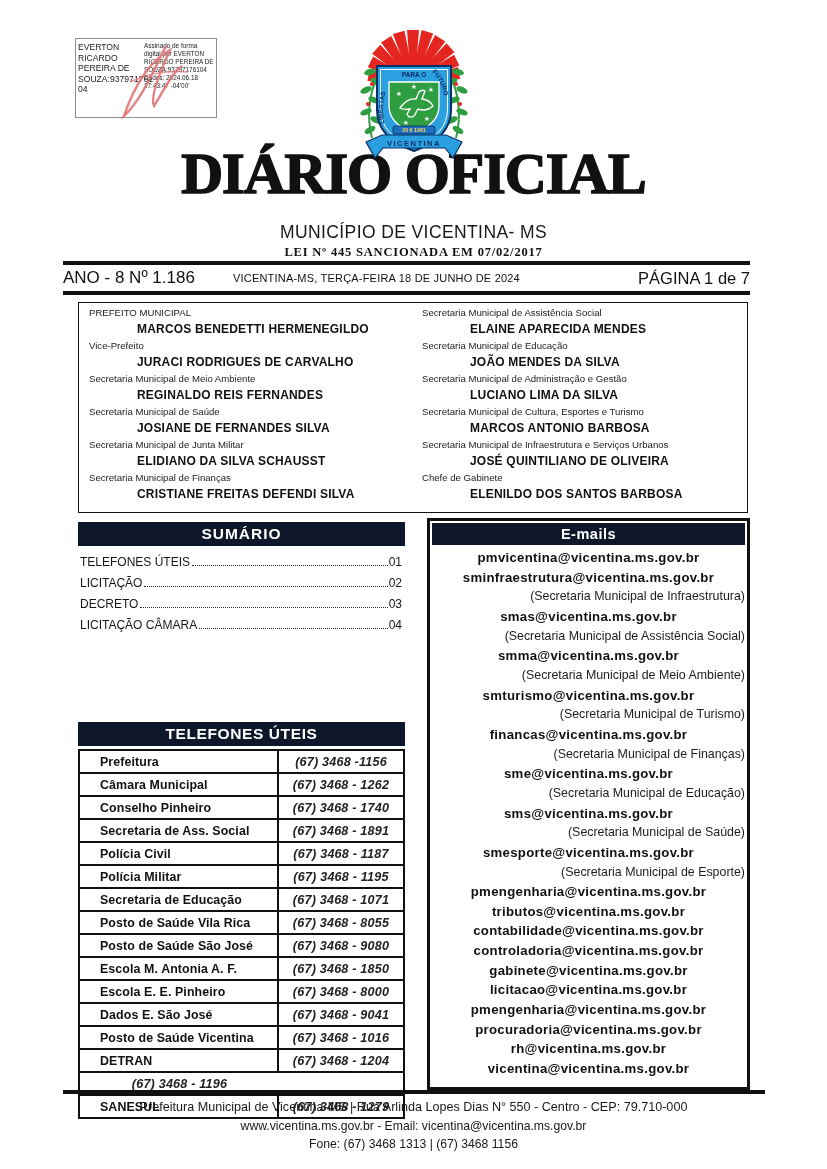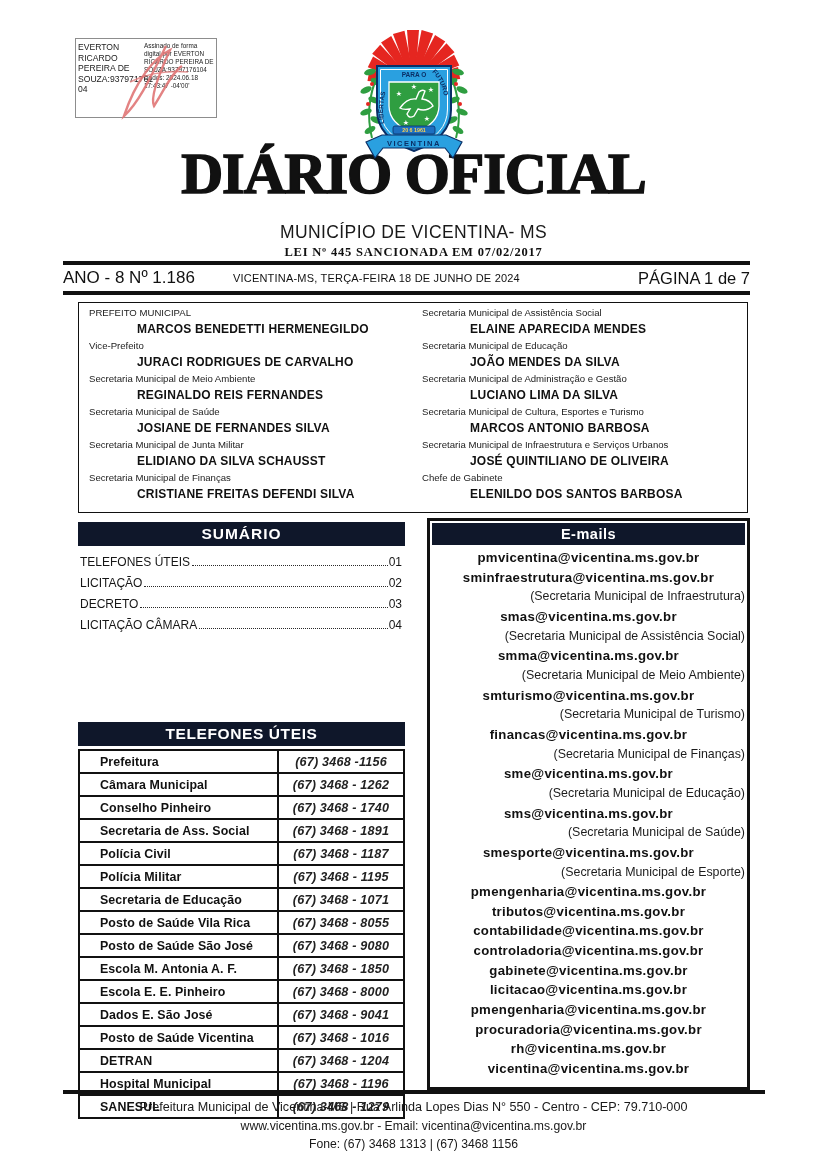--- a/index.html
+++ b/index.html
@@ -310,21 +310,20 @@
       </div>
     <div class="ph-row">
         <div class="ph-label">Posto de Saúde Vicentina</div>
         <div class="ph-num">(67) 3468 - 1016</div>
       </div>
     <div class="ph-row">
         <div class="ph-label">DETRAN</div>
         <div class="ph-num">(67) 3468 - 1204</div>
       </div>
     <div class="ph-row">
-        <div class="ph-label">Hospital Municipal</div>
         <div class="ph-num">(67) 3468 - 1196</div>
       </div>
     <div class="ph-row">
         <div class="ph-label">SANESUL</div>
         <div class="ph-num">(67) 3468 - 1279</div>
       </div>
   </div>
 
   <div class="abs rule foot-rule"></div>
   <div class="abs footer">

